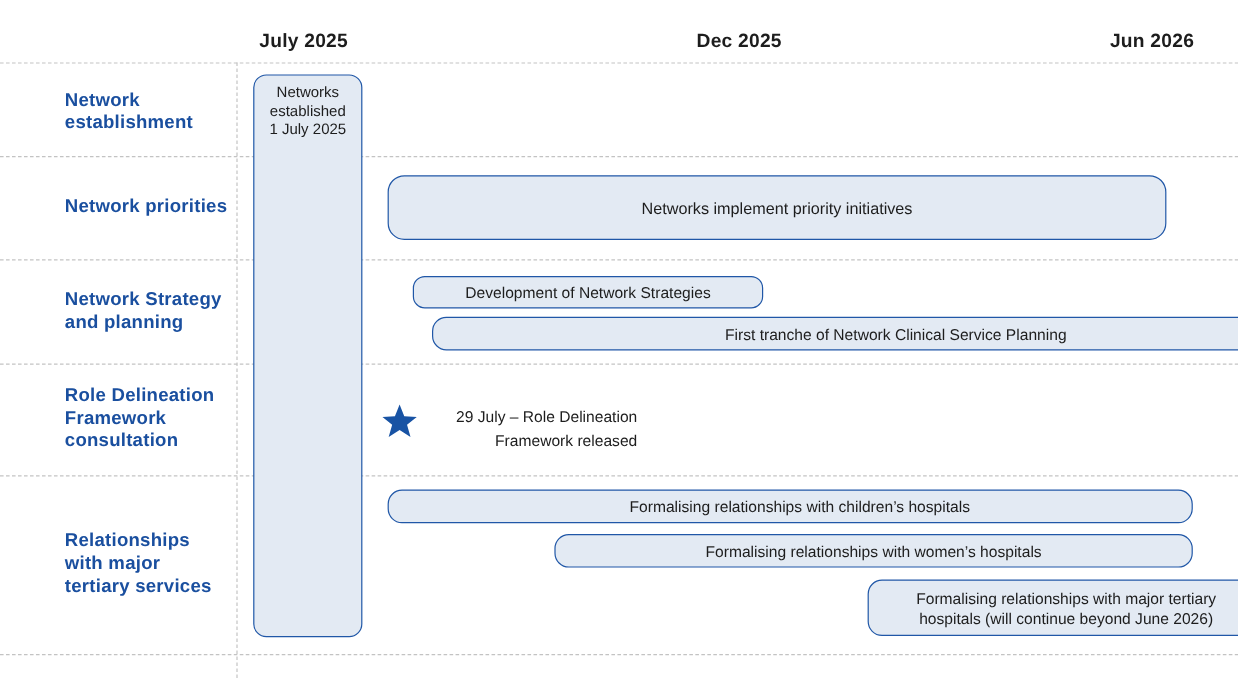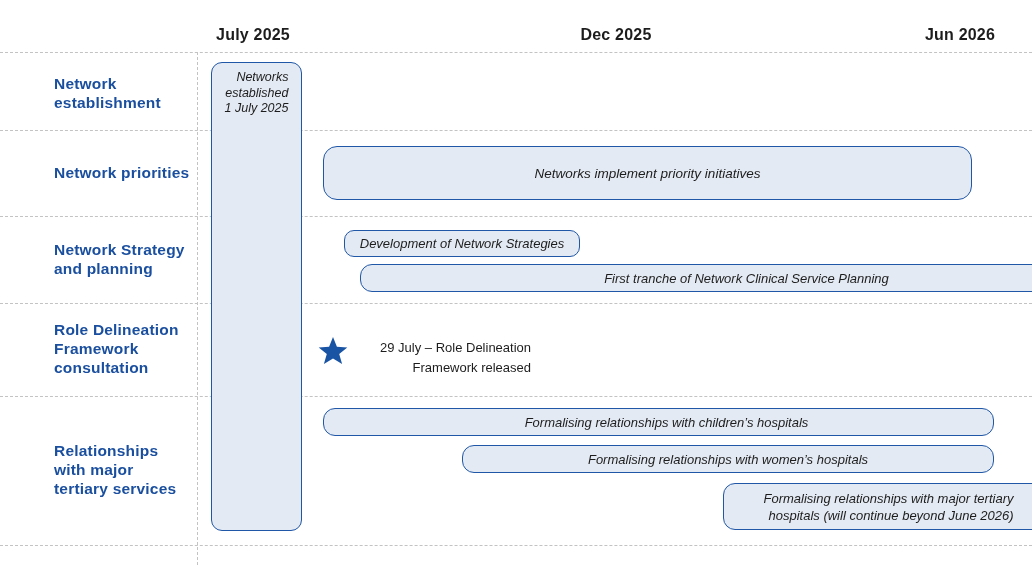--- a/index.html
+++ b/index.html
@@ -24,24 +24,24 @@
   
   .hline{position:absolute;left:0;width:1032px;height:0;border-top:1px dashed var(--grid-line);}
   .h1{top:52px}.h2{top:130px}.h3{top:216px}.h4{top:303px}.h5{top:396px}.h6{top:545px}
   .vline{position:absolute;left:197px;top:52px;height:513px;width:0;border-left:1px dashed var(--grid-line);}
 
   
   .rowlabel{position:absolute;left:6px;color:var(--accent-blue);font-size:15.5px;font-weight:600;line-height:19px;white-space:pre-line;letter-spacing:.2px;margin-left:48px;}
   .r1{top:74px}.r2{top:163px}.r3{top:240px}.r4{top:320px}.r5{top:441px}
 
   
-  .bar{position:absolute;background:var(--bar-fill);border:1.5px solid var(--bar-border);display:flex;align-items:center;justify-content:center;color:var(--text-dark);font-size:13px;text-align:right;white-space:pre-line;line-height:17px;font-style:italic;}
+  .bar{position:absolute;background:var(--bar-fill);border:1.5px solid var(--bar-border);display:flex;align-items:center;justify-content:center;color:var(--text-dark);font-size:13px;text-align:center;white-space:pre-line;line-height:17px;}
   .tallbar{left:211px;top:62px;width:91px;height:469px;border-radius:11px;align-items:flex-start;padding-top:7px;font-size:12.5px;line-height:15.5px;}
   .b-priorities{left:323px;top:146px;width:649px;height:54px;border-radius:14px;font-size:13.5px;}
-  .b-strategies{left:344px;top:230px;width:236px;height:27px;border-radius:10px;}
+  .b-strategies{left:344px;top:230px;width:292px;height:27px;border-radius:10px;}
   .b-tranche{left:360px;top:264px;width:773px;height:28px;border-radius:12px;}
   .b-children{left:323px;top:408px;width:671px;height:28px;border-radius:12px;padding-left:16px;}
   .b-women{left:462px;top:445px;width:532px;height:28px;border-radius:12px;}
   .b-tertiary{left:687px;top:483px;width:331px;height:47px;border-radius:12px;margin-left:36px;}
 
   
   .star{position:absolute;left:318px;top:336px;width:30px;height:30px;color:var(--star-blue);}
   .star svg{display:block;}
   .starnote{position:absolute;left:380px;top:338px;color:var(--text-dark);font-size:13px;line-height:19.5px;white-space:pre-line;text-align:right;}
 </style>

